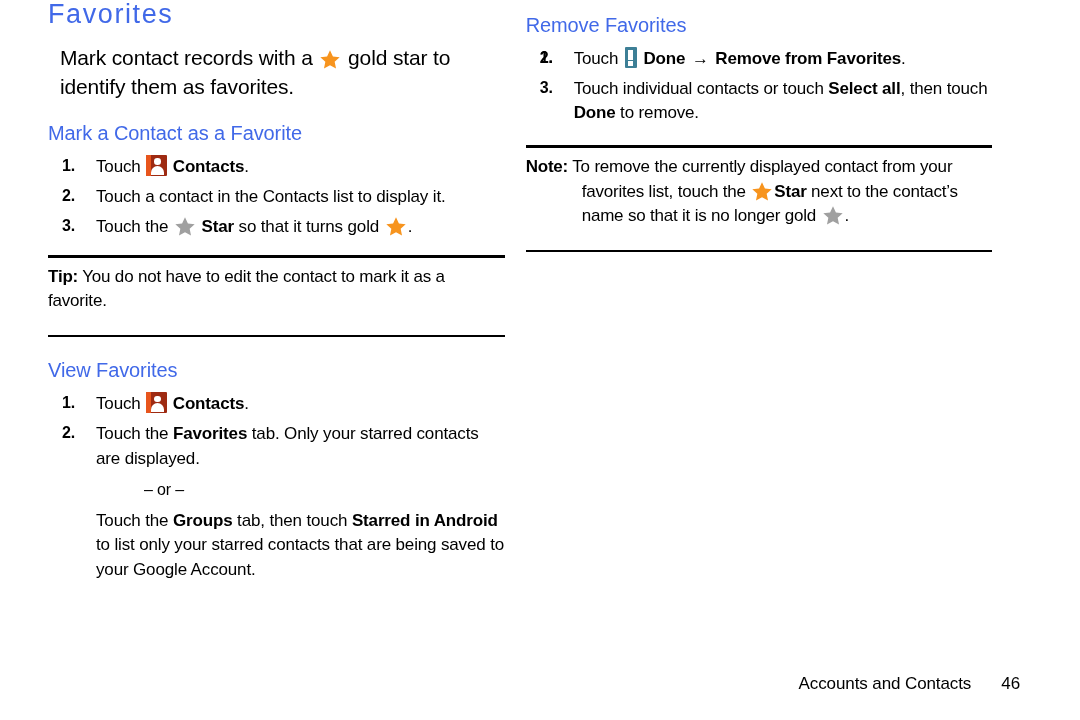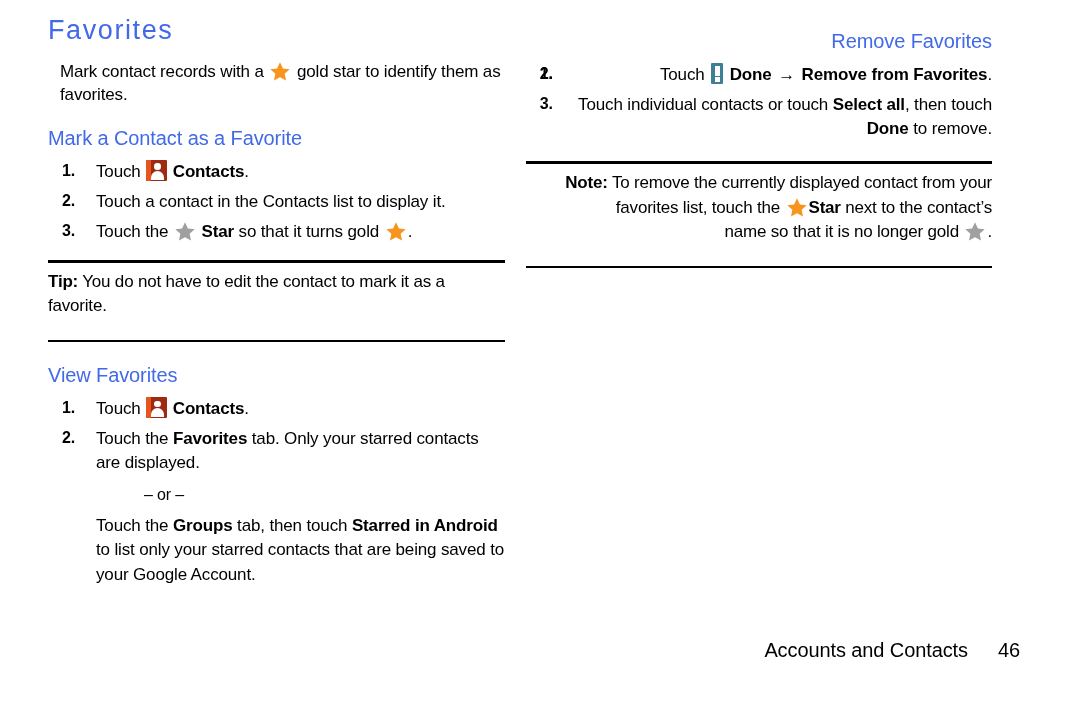--- a/index.html
+++ b/index.html
@@ -19,27 +19,27 @@
     position: relative;
     width: 1080px;
     height: 720px;
     overflow: hidden;
     background: #ffffff;
   }
 
   .columns {
     position: absolute;
     left: 0;
-    top: 16px;
+    top: 0;
     width: 992px;
     display: flex;
     gap: 5px;
   }
   .col-left  { width: 470px; margin-left: 48px; }
-  .col-right { width: 480px; margin-left: 16px; text-align: right; }
+  .col-right { width: 480px; margin-left: 16px; }
 
   
   h1.doc-title {
     font-family: "Liberation Sans", sans-serif;
     font-size: 27px;
     font-weight: 400;
     color: #4169e8;
     letter-spacing: 1.6px;
     margin: 0;
     padding: 0;
@@ -51,21 +51,21 @@
     font-weight: 400;
     color: #4169e8;
     margin: 0;
     padding: 0;
     line-height: 1.15;
     letter-spacing: -0.1px;
   }
 
   
   .para {
-    font-size: 17px;
+    font-size: 21px;
     line-height: 1.38;
     margin: 0;
     letter-spacing: -0.15px;
   }
   .indent-para { margin-left: 12px; }
 
   
   ol.steps {
     list-style: none;
     margin: 0;
@@ -192,22 +192,22 @@
     margin: 0 1px;
   }
   .icon-star svg { display: block; width: 22px; height: 21px; }
 
   .arrow { font-weight: bold; padding: 0 2px; }
 
   
   .footer {
     position: absolute;
     right: 60px;
-    bottom: 58px;
-    font-size: 20px;
+    bottom: 26px;
+    font-size: 17px;
     letter-spacing: -0.1px;
     white-space: nowrap;
   }
   .footer .page-num { margin-left: 30px; }
 </style>
 </head>
 <body>
 
 <div class="page">
 

